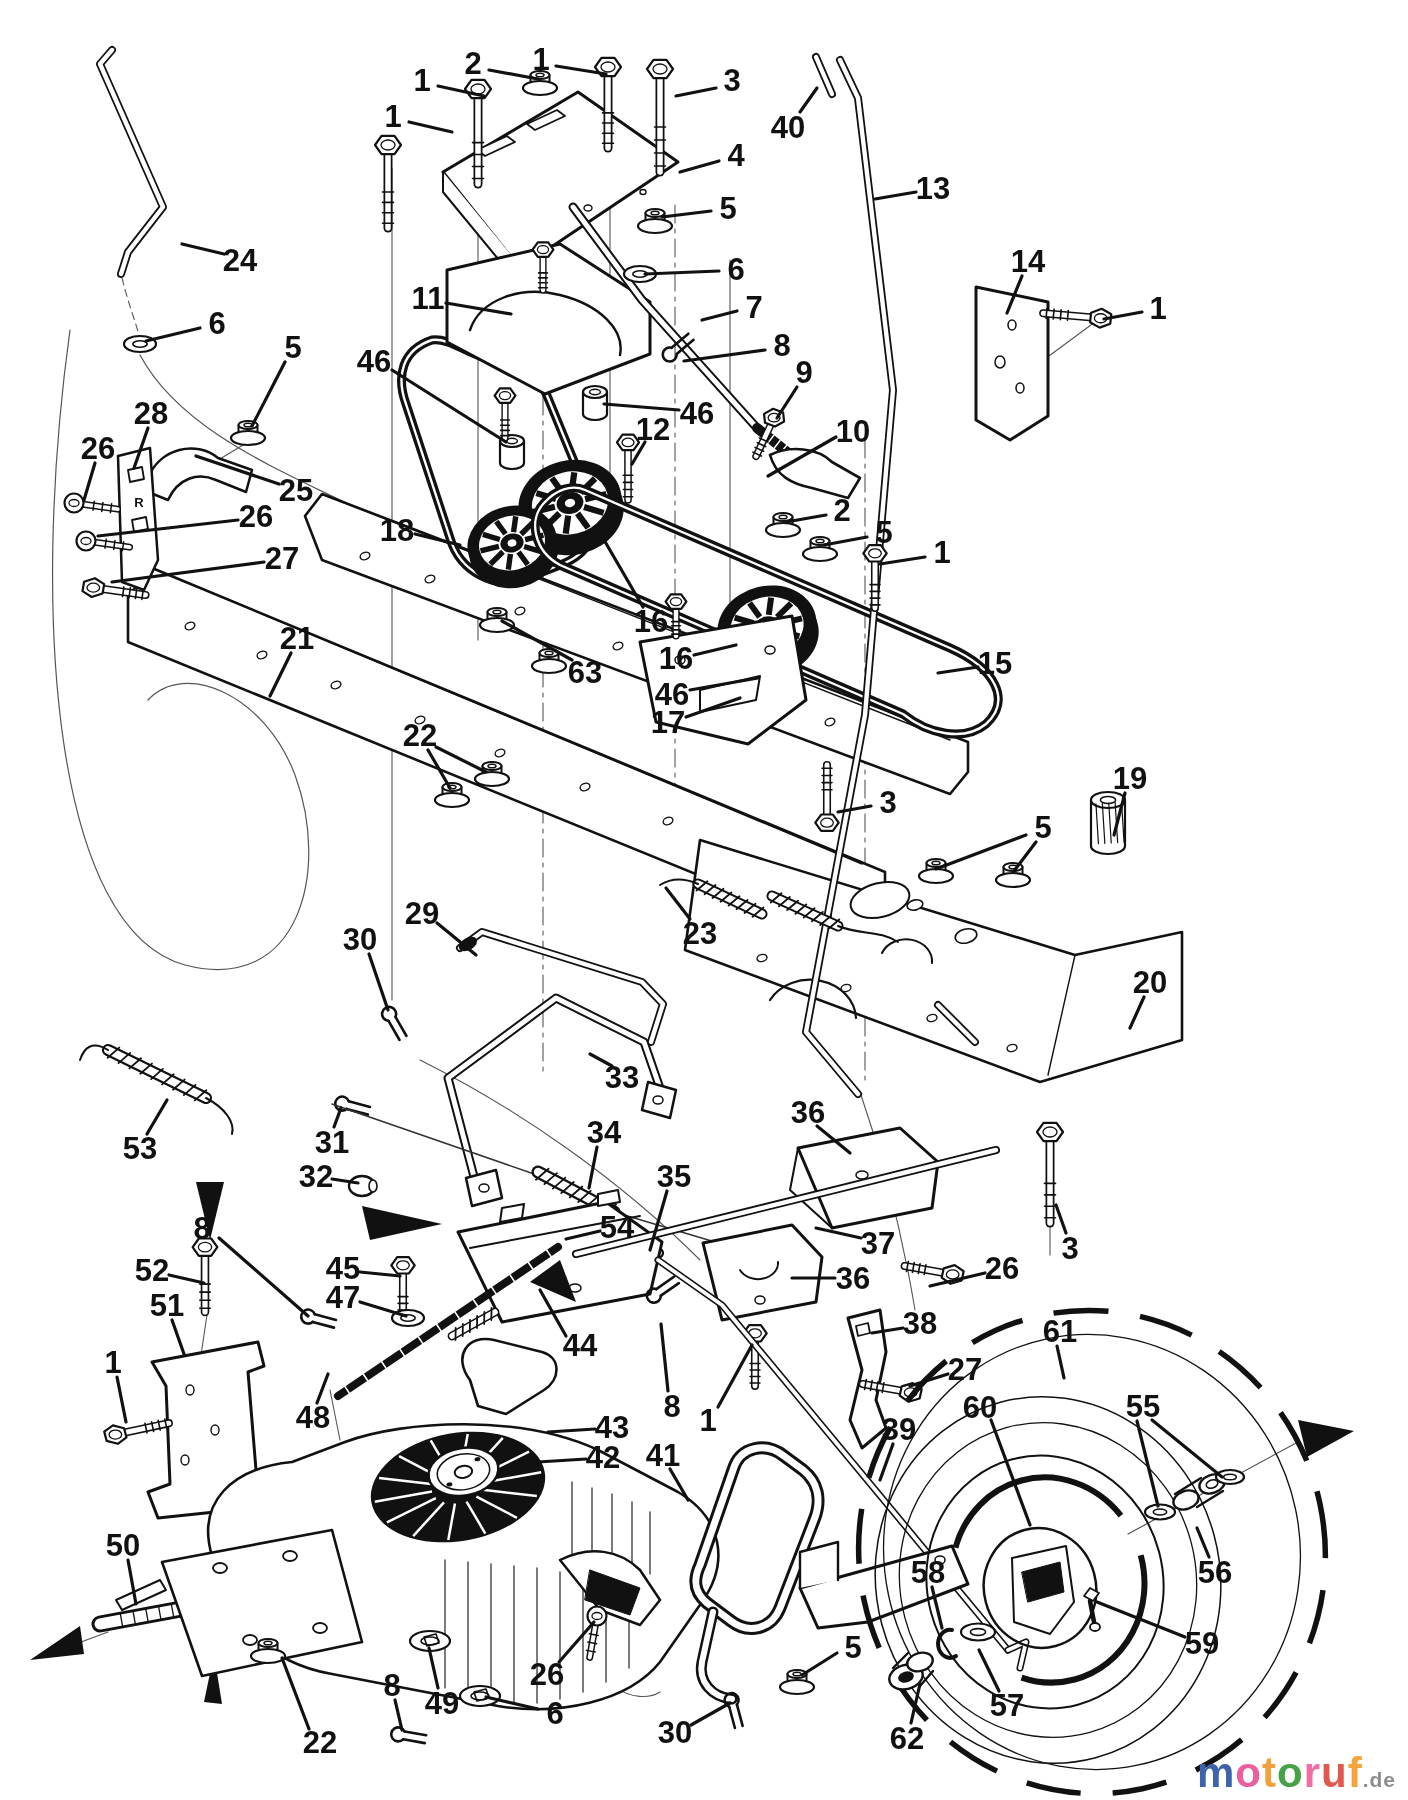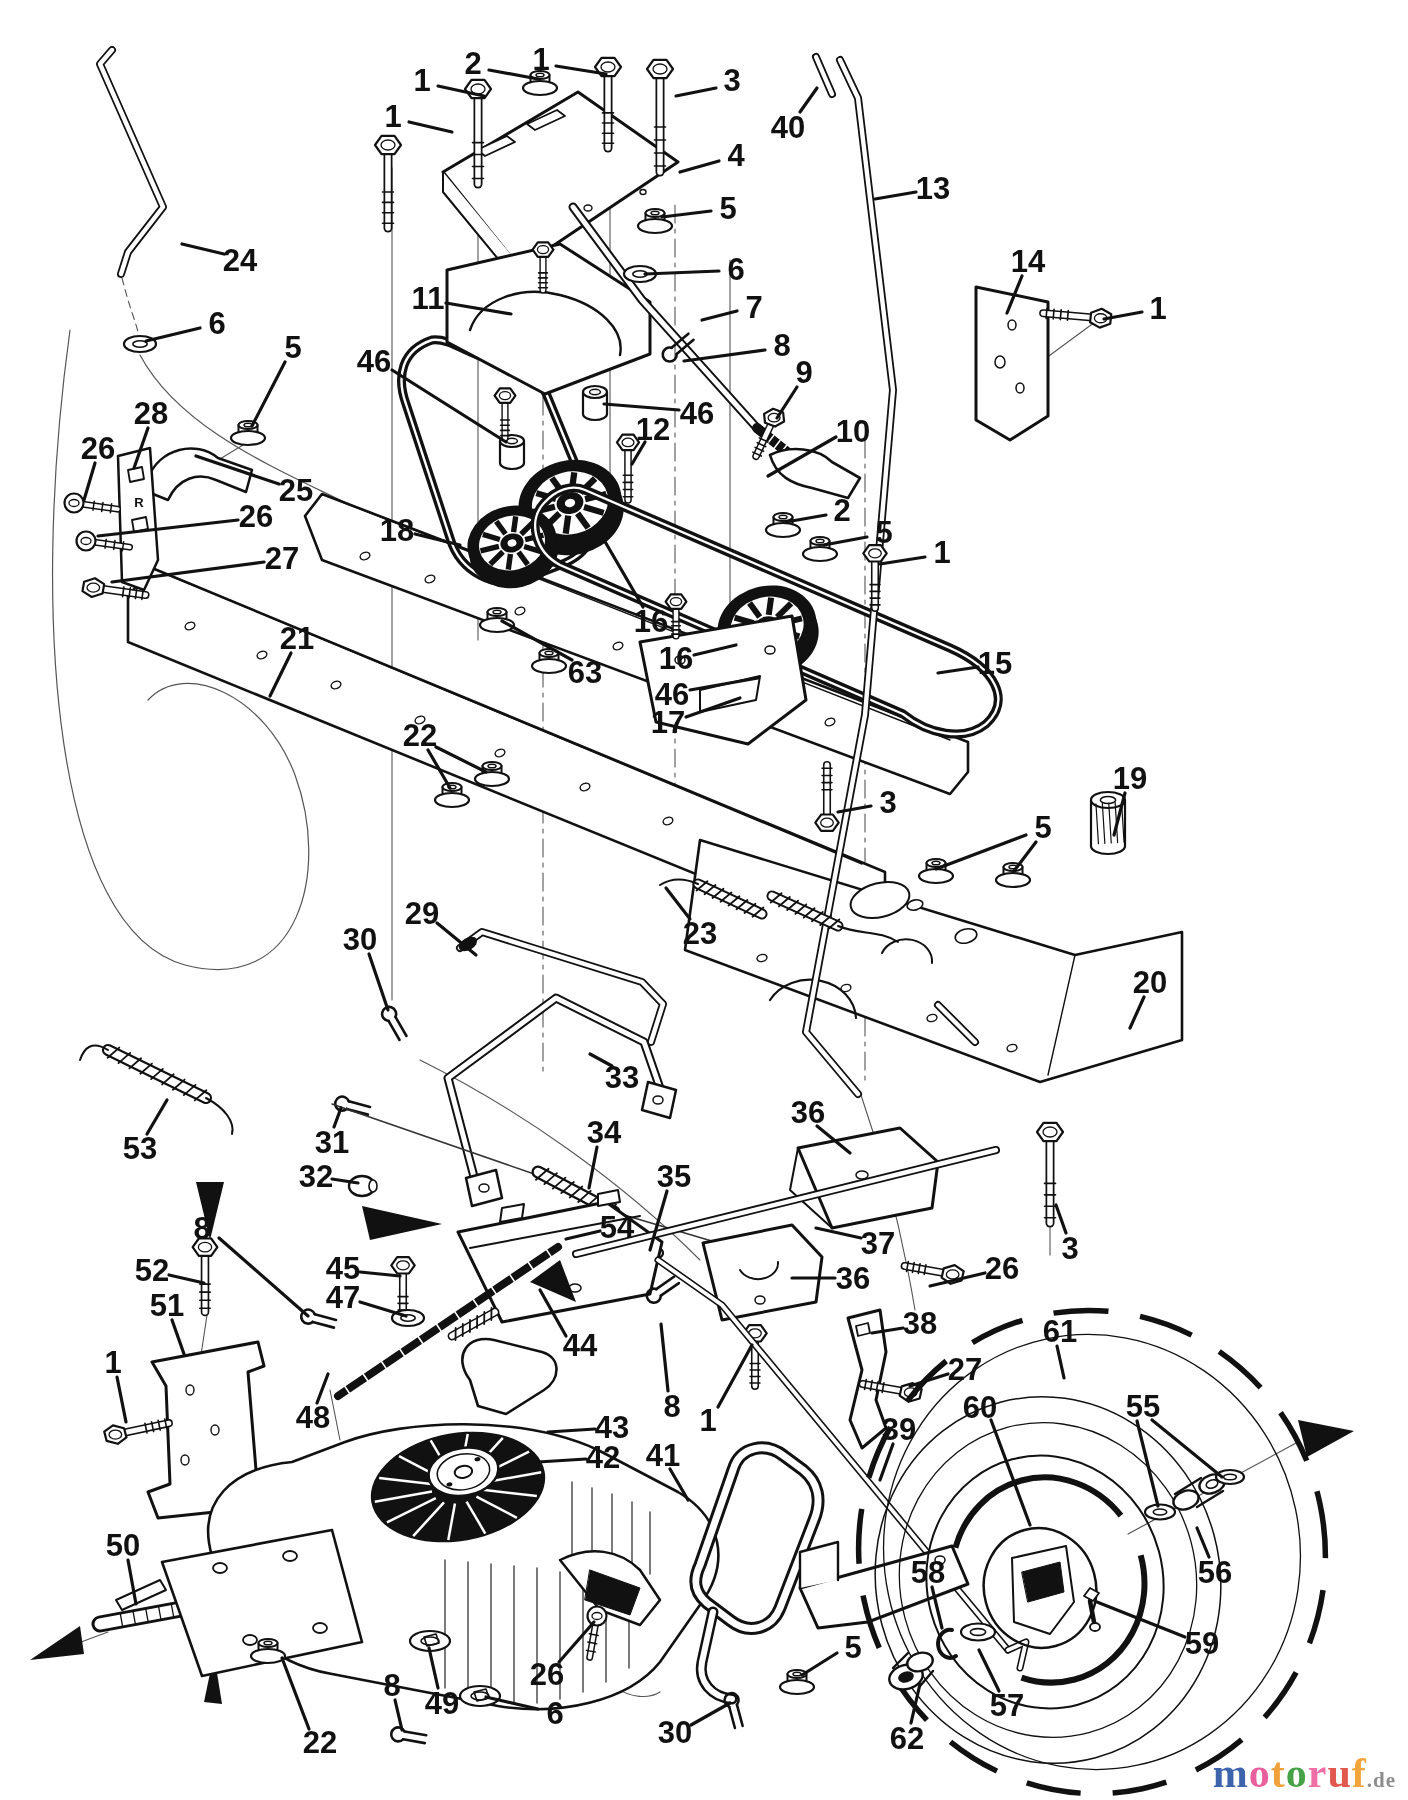--- a/index.html
+++ b/index.html
@@ -1,20 +1,20 @@
 <!DOCTYPE html>
 <html><head>
 <meta charset="utf-8">
 <style>
   html,body{margin:0;padding:0;background:#fff}
   .page{position:relative;width:1408px;height:1800px;background:#fff;overflow:hidden;
         font-family:"Liberation Sans",sans-serif}
   .page svg{position:absolute;left:0;top:0;width:1408px;height:1800px}
   .watermark{position:absolute;right:12px;bottom:6px;
-             font-family:Liberation Serif, serif;font-weight:bold;font-size:42px;
+             font-family:Liberation Sans, sans-serif;font-weight:bold;font-size:42px;
              letter-spacing:1px;line-height:1;user-select:none}
   .watermark .de{font-size:21px;font-weight:bold}
 </style>
 </head>
 <body>
 
 <div class="page">
   <svg viewBox="0 0 1408 1800" xmlns="http://www.w3.org/2000/svg" style="background: rgb(255, 255, 255);">
       <line x1="392" y1="168" x2="392" y2="1000" stroke="#555" stroke-width="1.1" stroke-linecap="round" stroke-dasharray="none"></line>
       <line x1="478" y1="145" x2="478" y2="640" stroke="#555" stroke-width="1.1" stroke-linecap="round" stroke-dasharray="none"></line>

